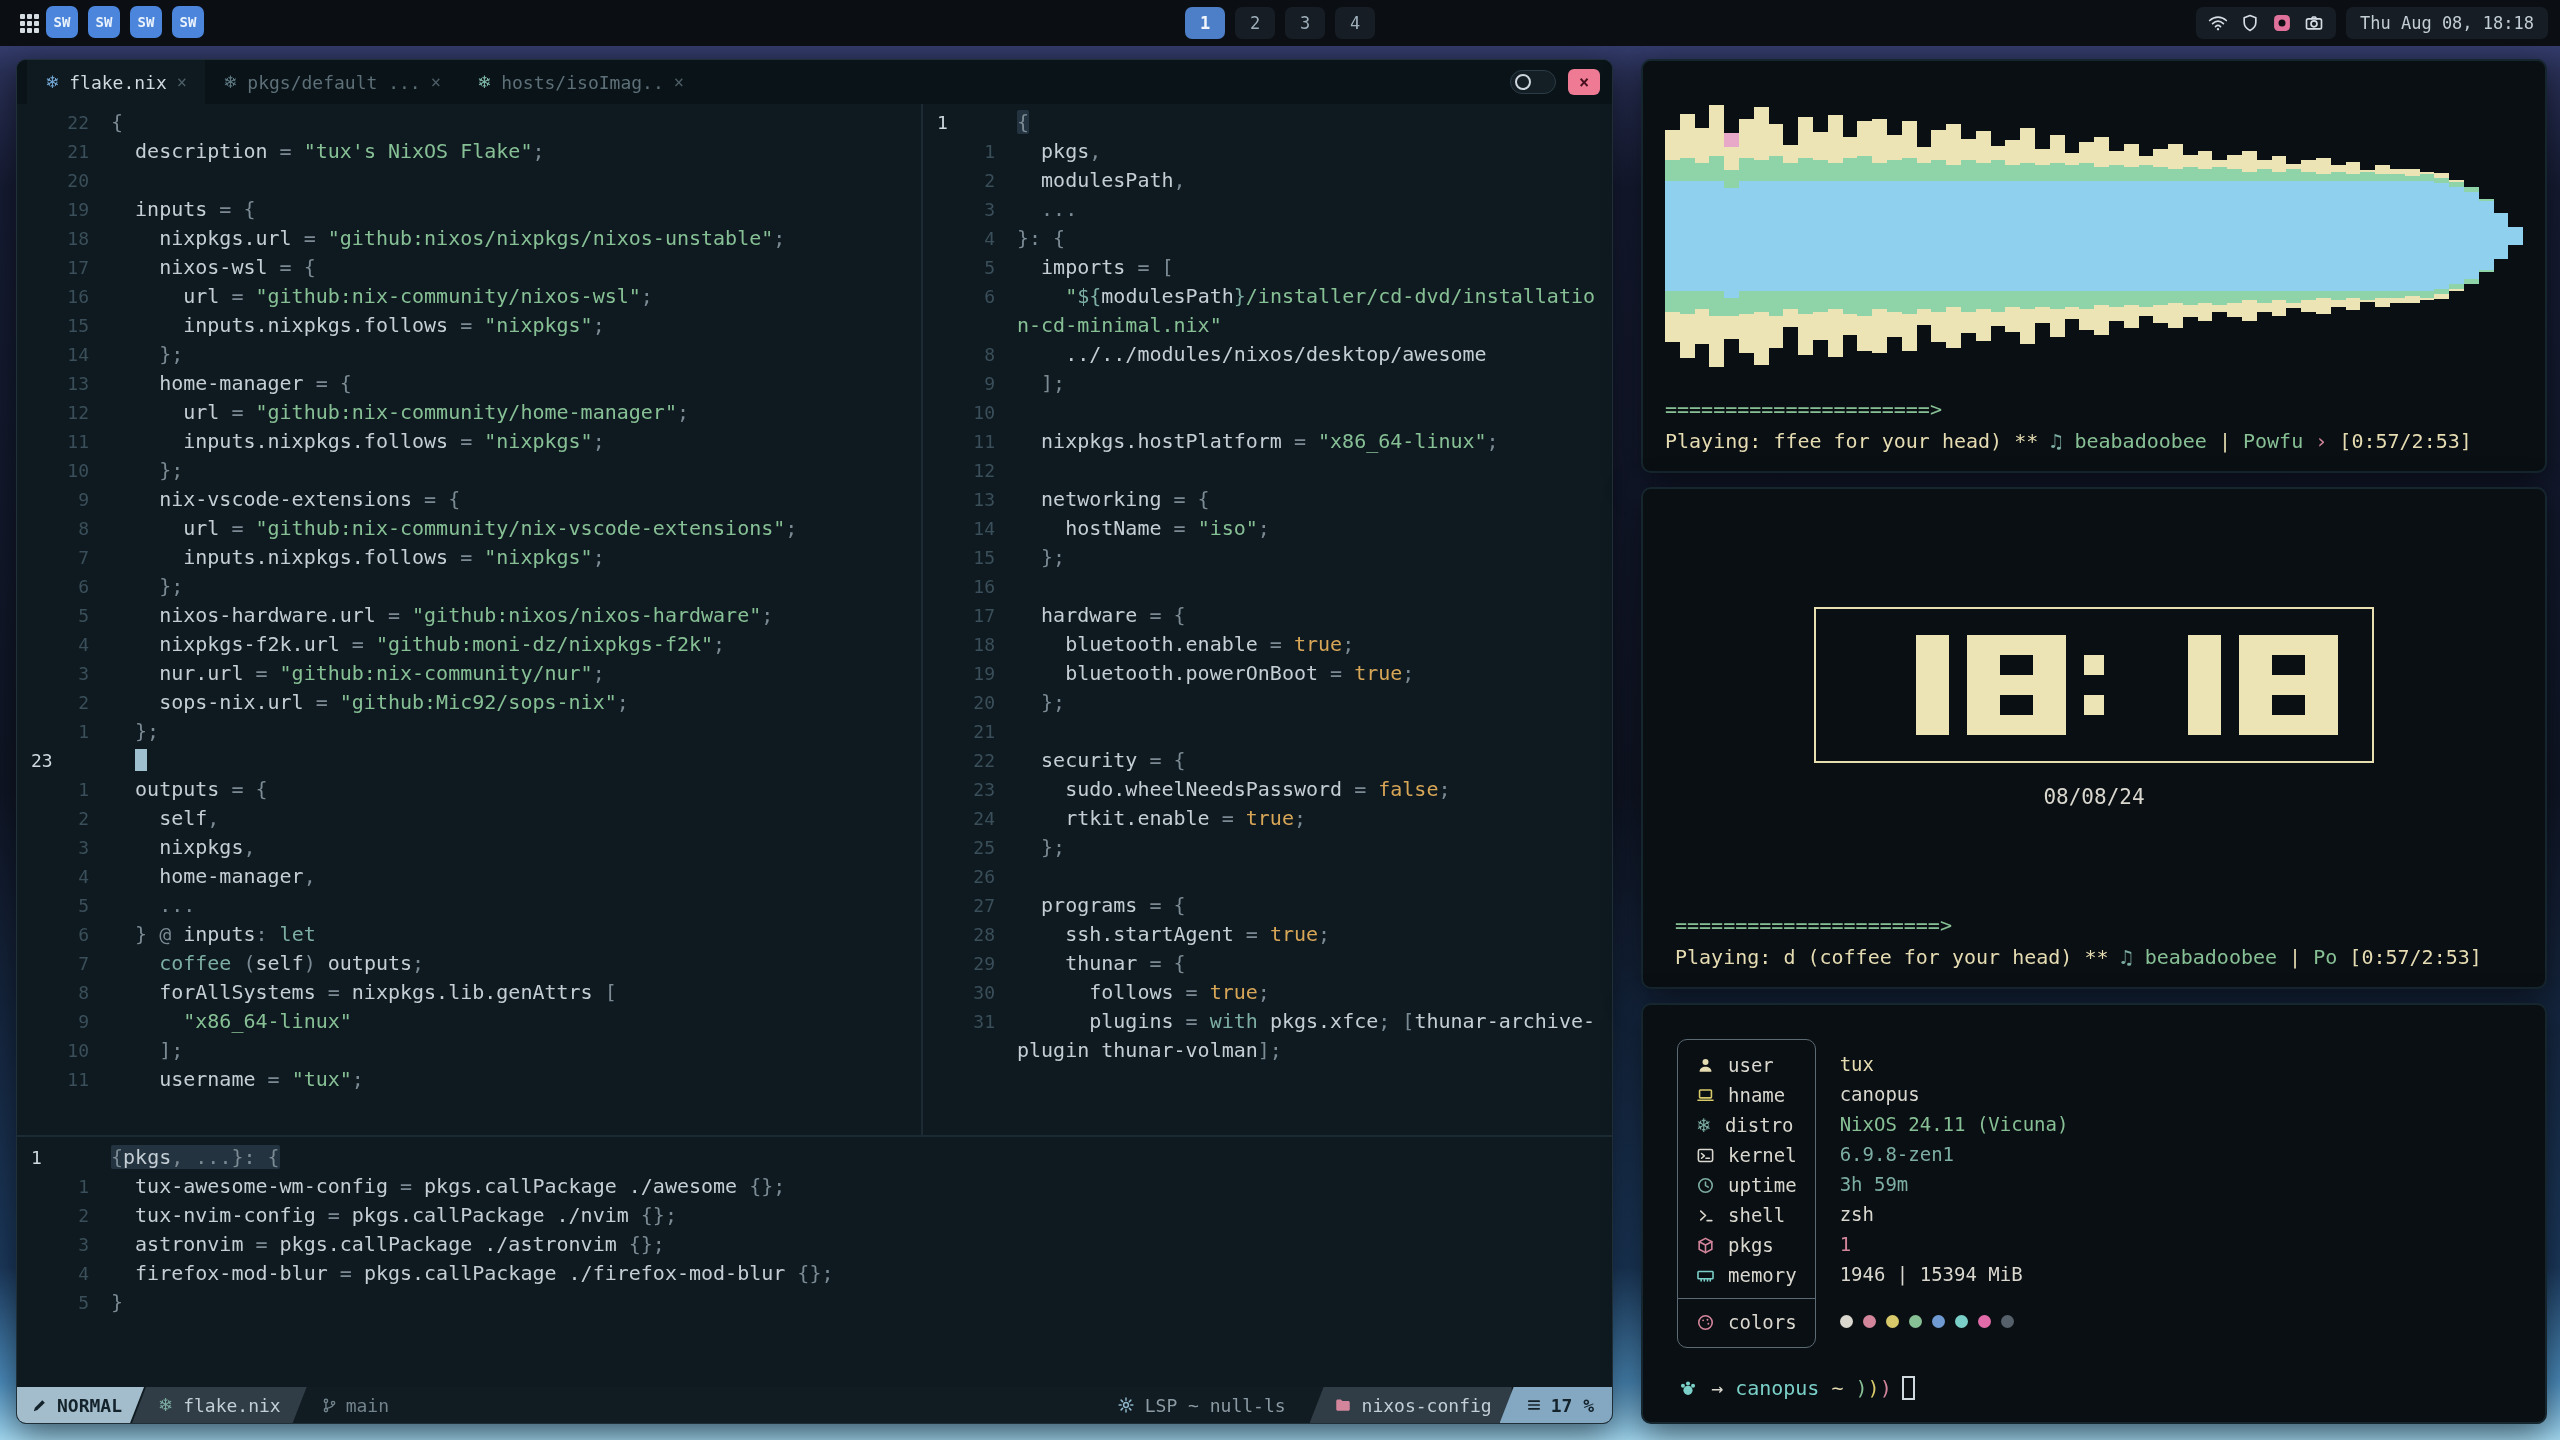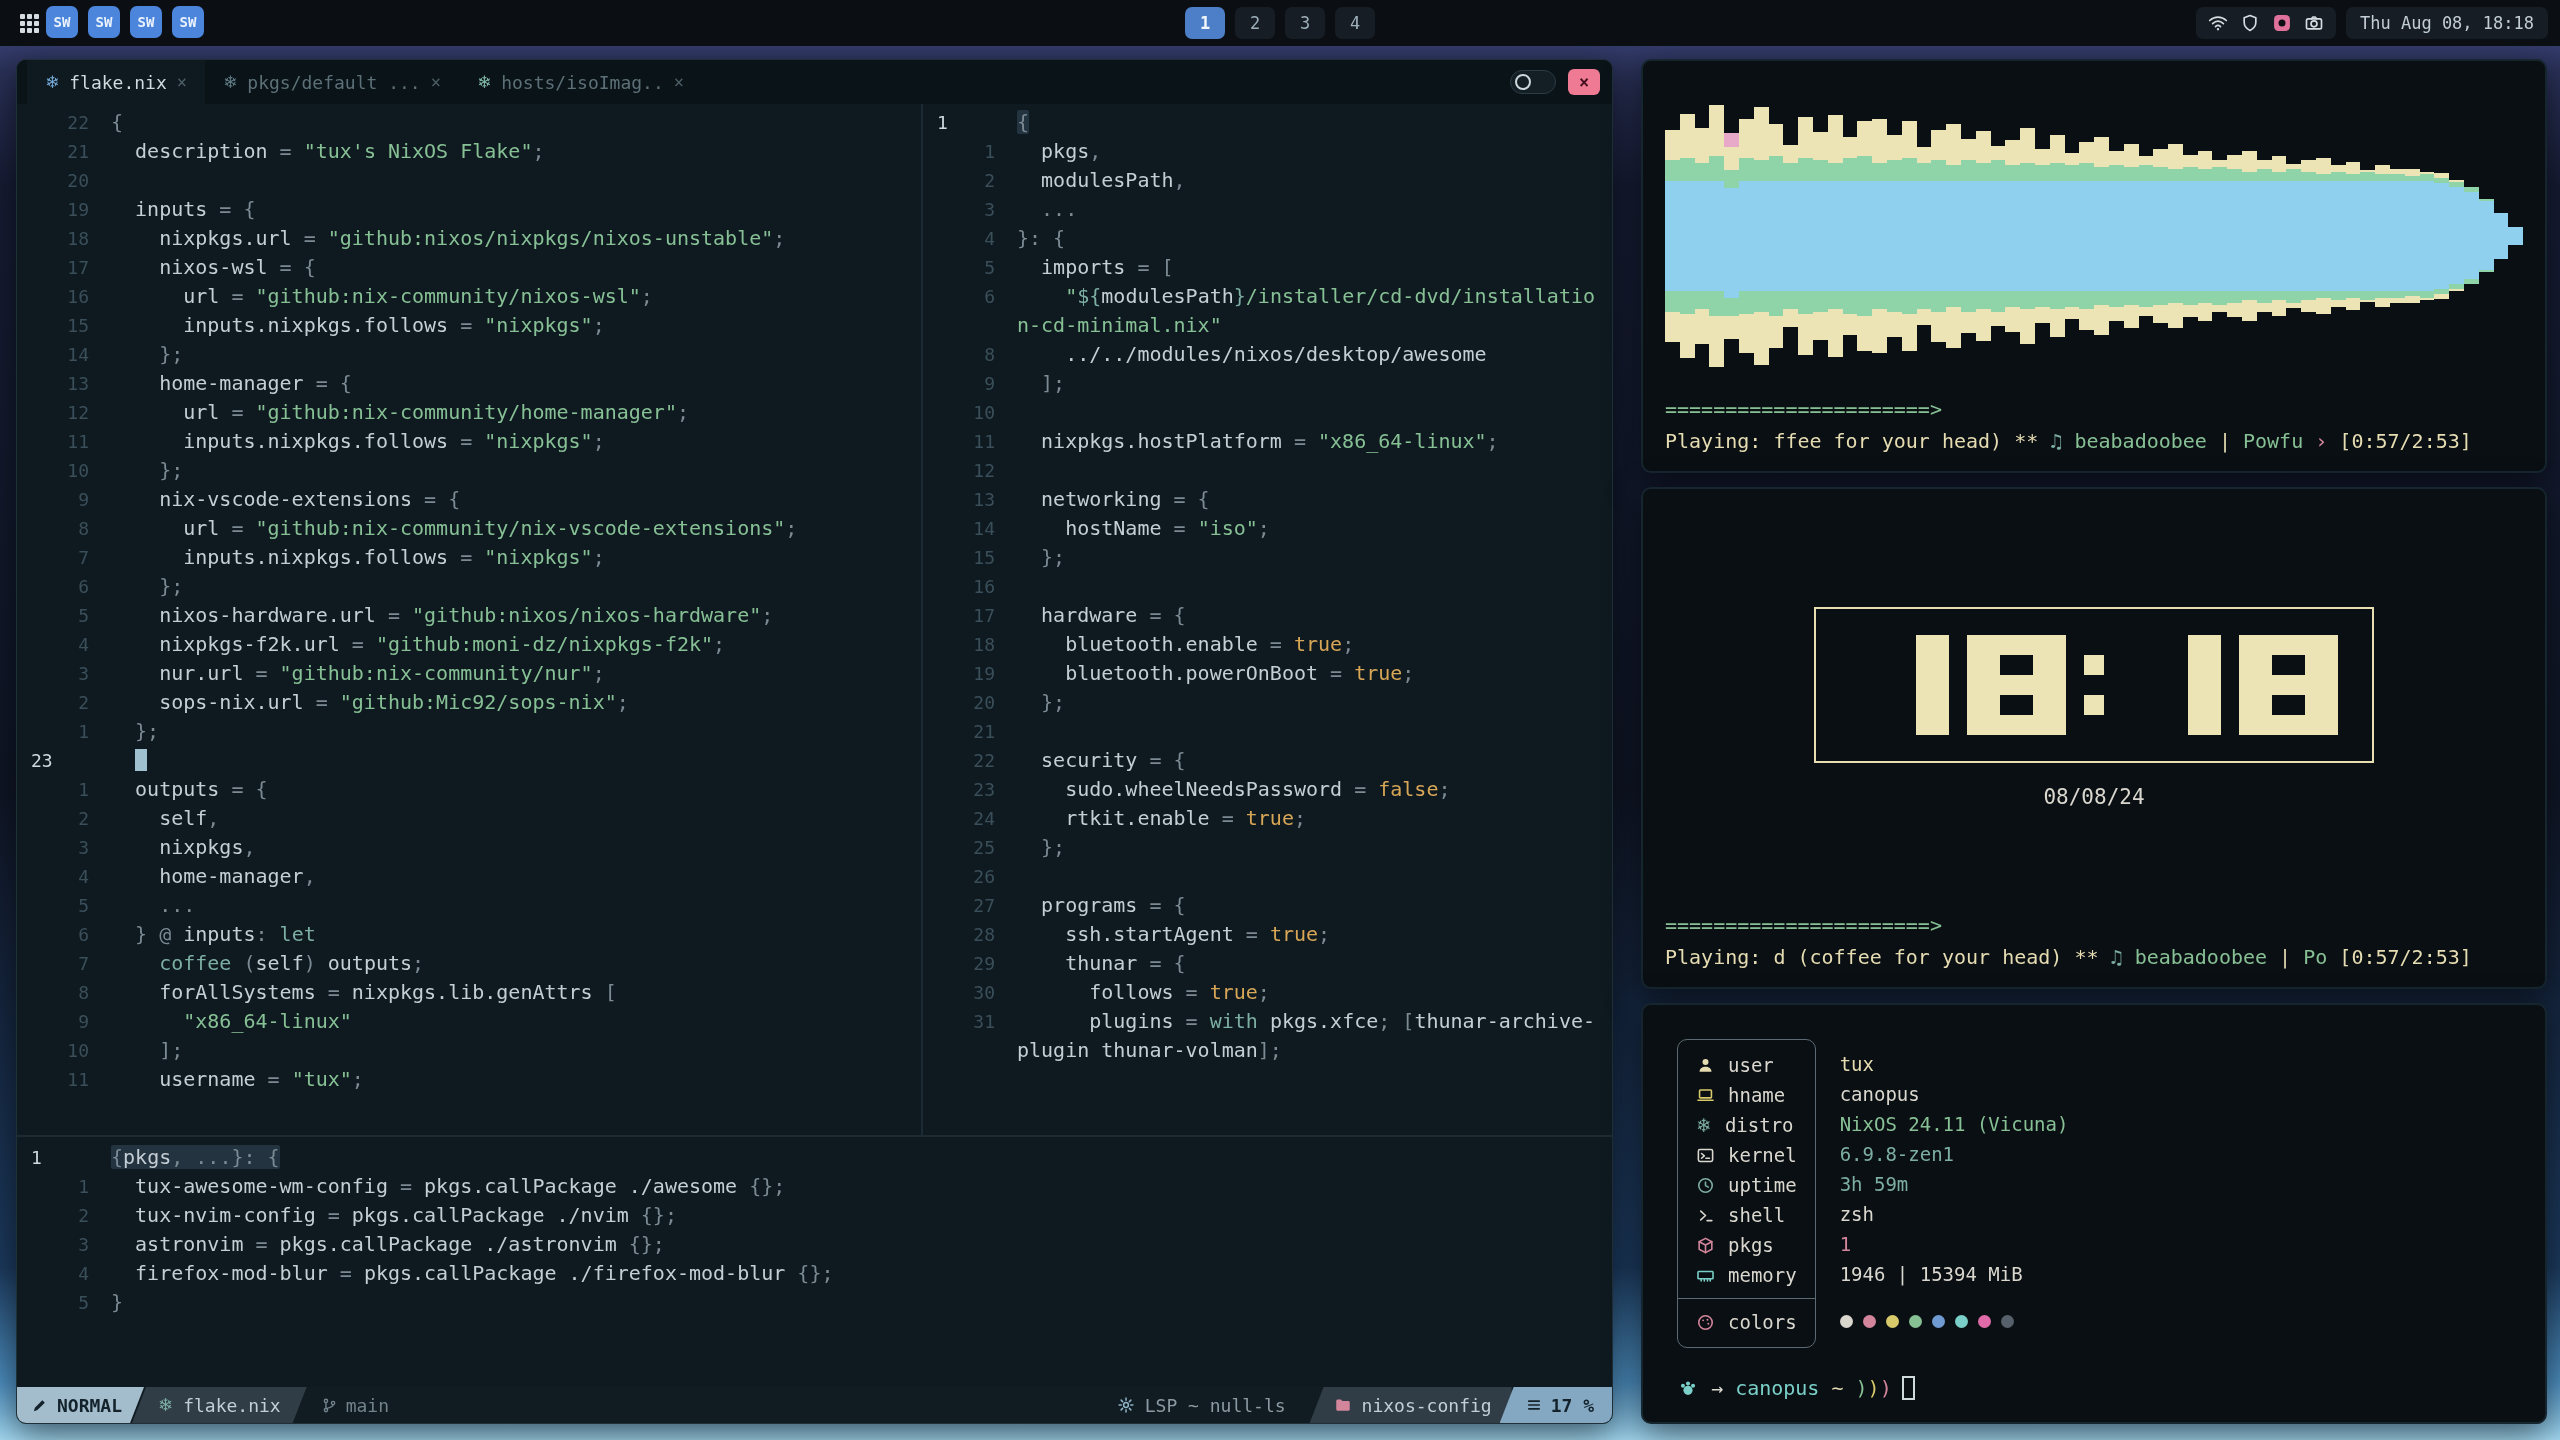--- a/index.html
+++ b/index.html
@@ -59,21 +59,21 @@
   .sl-proj{height:36px;display:flex;align-items:center;gap:10px;background:#303d46;color:#c3ced6;padding:0 20px 0 24px;clip-path:polygon(14px 0,100% 0,100% 100%,0 100%);margin-right:-12px}
   .sl-pct{height:36px;display:flex;align-items:center;gap:9px;background:#84a8c2;color:#13222b;font-weight:bold;padding:0 18px 0 26px;clip-path:polygon(14px 0,100% 0,100% 100%,0 100%)}
   
   .rightcol{flex:1;display:flex;flex-direction:column;gap:14px}
   .panel{background:#0a0f13;border:2px solid #16262e;border-radius:10px;box-shadow:0 10px 34px rgba(0,0,0,.55)}
   .p1{height:455px;display:flex;flex-direction:column;padding:18px 22px}
   #viz{flex:1;display:flex;align-items:center;min-height:0}
   .vcol{flex:1 1 0;display:flex;flex-direction:column;justify-content:center}
   .sepline{color:#87c095;font-size:20px;margin-top:4px;white-space:pre}
   .playing{font-size:20px;margin-top:8px;white-space:pre;overflow:hidden}
-  .p2{height:553px;display:flex;flex-direction:column;padding:18px 22px}
+  .p2{height:553px;display:flex;flex-direction:column;padding:18px 32px}
   .clock-area{flex:1;display:flex;flex-direction:column;align-items:center;justify-content:center}
   .clock-box{border:2px solid #e7dfb0;padding:26px 34px;display:flex;gap:18px}
   .digit{display:grid;grid-template-rows:repeat(5,20px)}
   .dcell{height:20px}
   .dcell.on{background:#ece4b4}
   .clock-date{margin-top:22px;font-size:21px;color:#d9d7ce}
   .p3{flex:1;display:flex;flex-direction:column;padding:22px 26px}
   .fetch-wrap{display:flex;margin-top:12px;margin-left:8px}
   .fetch-box{border:1.5px solid #5c6b73;border-radius:10px;padding:10px 0;align-self:flex-start}
   .fbrow{height:30px;display:flex;align-items:center;gap:13px;padding:0 18px;font-size:19px;color:#d9d7ce}

